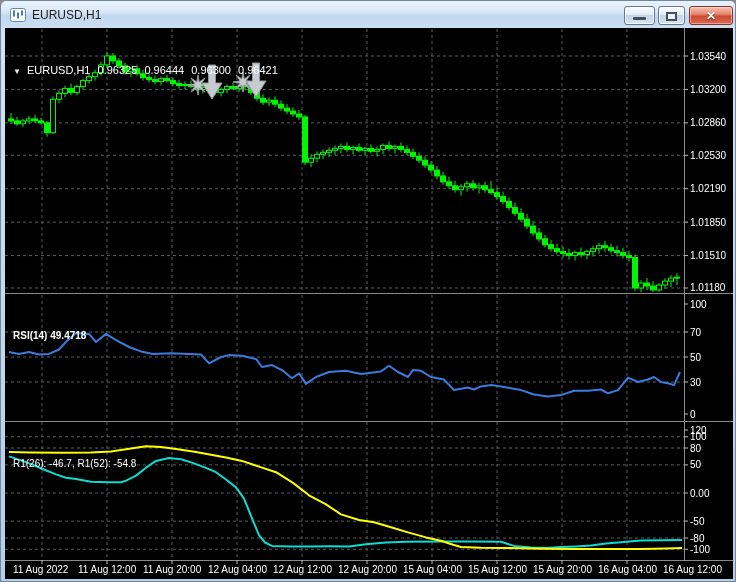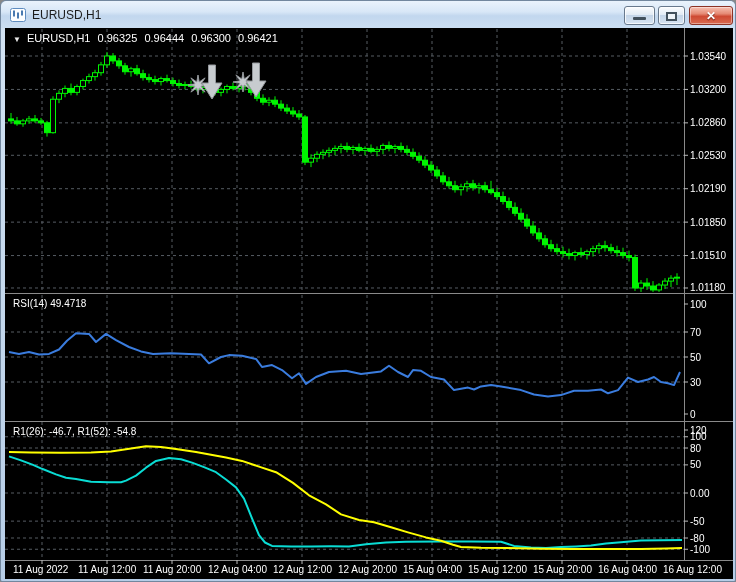--- a/index.html
+++ b/index.html
@@ -21,26 +21,26 @@
     box-shadow:inset 0 0 0 1px rgba(255,255,255,.75);}
   .btn-min{left:623px;width:31px;}
   .btn-restore{left:657px;width:27px;}
   .btn-close{left:688px;width:44px;
     background:linear-gradient(#f6c1b3 0%,#e58a74 40%,#ce4a33 55%,#d96a50 100%);
     border-color:#8c3225;box-shadow:inset 0 0 0 1px rgba(255,255,255,.4);}
   .glyph-min{display:block;margin:10px auto 0;width:13px;height:3px;background:#42505c;border-radius:1px;}
   .glyph-restore{display:block;margin:5px auto 0;width:11px;height:9px;border:2px solid #42505c;background:#eef3f8;}
   .glyph-close{display:block;color:#fff;font-weight:bold;font-size:12px;line-height:18px;text-align:center;text-shadow:0 1px 1px #5f170d;}
   #chart-svg{position:absolute;left:0;top:0;z-index:1;}
-  .overlay{position:absolute;z-index:2;color:#fff;white-space:nowrap;}
+  .overlay{position:absolute;z-index:2;color:#fff;white-space:nowrap;margin-top:32px;}
   .ohlc{left:12px;top:31px;font-size:11px;}
   .ohlc .mark{font-size:8px;margin-right:6px;color:#e8e8e8;}
   .ohlc span{margin-right:4px;}
   .indlabel{font-size:10px;}
-  .rsi-label{left:12px;top:297px;}
+  .rsi-label{left:12px;top:297px;font-weight:bold;}
   .r1-label{left:12px;top:425px;}
   .axis-hotspot{position:absolute;z-index:2;background:transparent;}
   svg text{font-family:"Liberation Sans",sans-serif;}
 </style>
 </head>
 <body>
 
 <div class="window">
 
   <svg id="chart-svg" width="736" height="582" viewBox="0 0 736 582">

